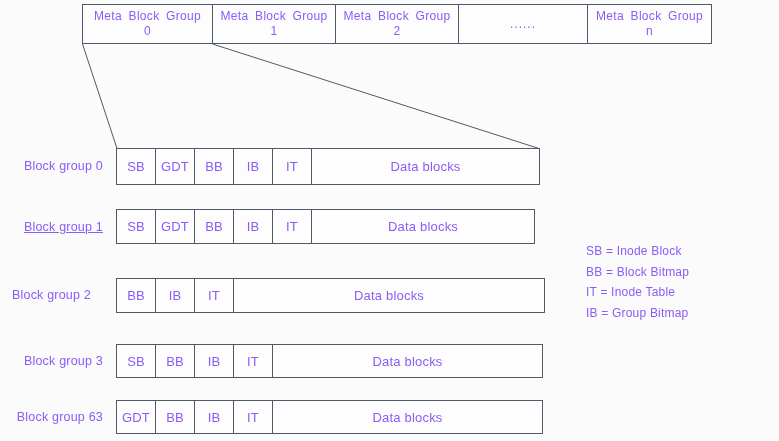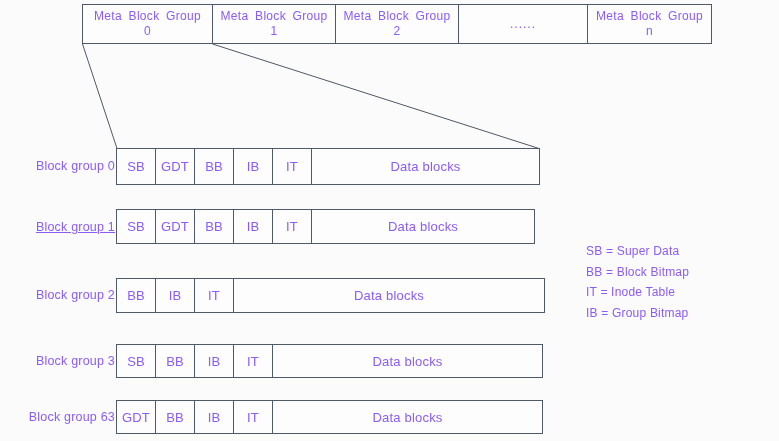--- a/index.html
+++ b/index.html
@@ -90,25 +90,24 @@
   .row2 { left: 116px; top: 278px; width: 429px; height: 35px; }
   .row3 { left: 116px; top: 344px; width: 427px; height: 34px; }
   .row4 { left: 116px; top: 400px; width: 427px; height: 34px; }
 
   .bg-label {
     position: absolute;
     left: 0; width: 103px;
     text-align: right;
     font-size: 12.5px;
     letter-spacing: 0.2px;
-    padding-left: 12px;
   }
   .lbl0 { top: 159px; }
   .lbl1 { top: 220px; text-decoration: underline; }
-  .lbl2 { top: 288px; }
+  .lbl2 { top: 288px; text-align: center; }
   .lbl3 { top: 354px; }
   .lbl4 { top: 410px; }
 
   
   .legend {
     position: absolute;
     left: 586px; top: 241px;
     font-size: 12px;
     line-height: 20.6px;
     letter-spacing: 0.2px;
@@ -187,19 +186,19 @@
 
   <div class="bg-row row4">
     <div class="bg-cell">GDT</div>
     <div class="bg-cell">BB</div>
     <div class="bg-cell">IB</div>
     <div class="bg-cell">IT</div>
     <div class="bg-data">Data blocks</div>
   </div>
 
   <div class="legend">
-    <div>SB = Super Data</div>
+    <div>SB = Inode Block</div>
     <div>BB = Block Bitmap</div>
     <div>IT = Inode Table</div>
     <div>IB = Group Bitmap</div>
   </div>
 
 </div>
 
 </body></html>

